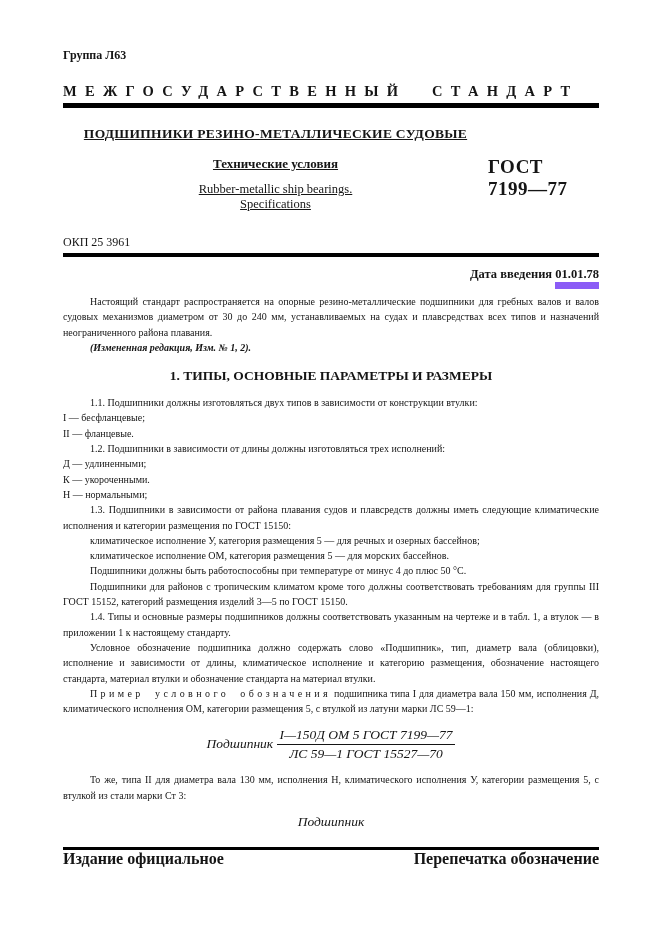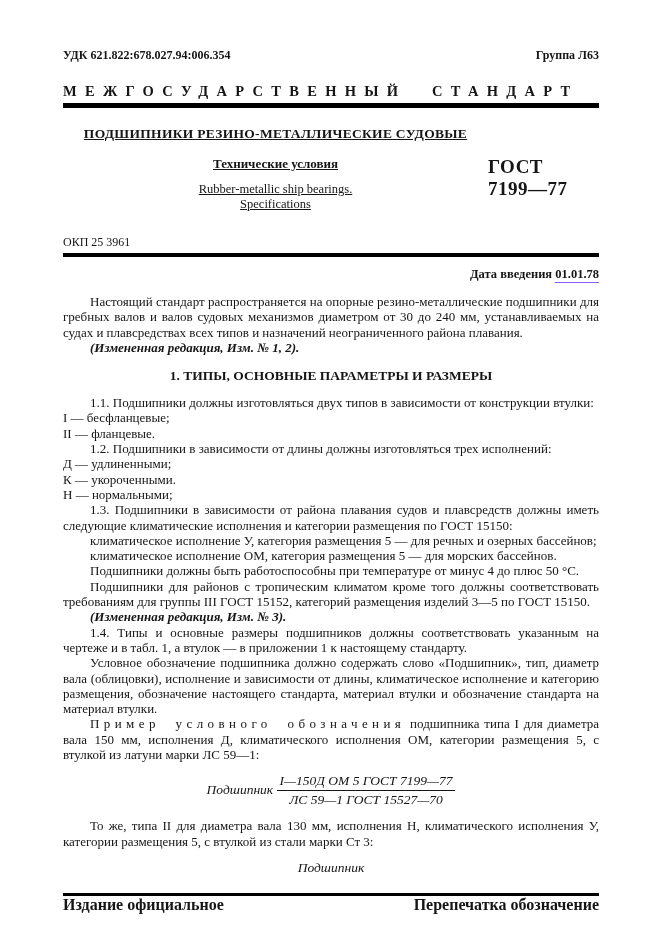--- a/index.html
+++ b/index.html
@@ -31,25 +31,25 @@
   .title-left { width:425px; text-align:center;text-decoration:underline; }
   .doc-title { font-weight:bold; font-size:13.5px; letter-spacing:0.3px; }
   .doc-subtitle { font-weight:bold; font-size:13px; margin-top:14px; }
   .doc-en { font-size:12.5px; line-height:15px; margin-top:10px; }
   .title-right { flex:1; padding-top:30px; }
   .gost-num { font-weight:bold; font-size:19px; line-height:22px; letter-spacing:0.5px; }
 
   .okp { font-size:12px; margin-top:23px; }
 
   .date-line { text-align:right; font-weight:bold; font-size:12.5px; margin-top:10px; }
-  .date-underline { border-bottom:1px solid #8b5cf6; padding-bottom:1px; }
+  .date-underline { border-bottom:7px solid #8b5cf6; padding-bottom:1px; }
 
   
   .body-text { margin-top:12px; }
-  .body-text p { font-size:13px; line-height:15.3px; text-align:justify; }
+  .body-text p { font-size:10px; line-height:15.3px; text-align:justify; }
   .indent { text-indent:27px; }
   .bold { font-weight:bold;font-style:italic; }
   .section-heading { text-align:center; font-weight:bold; font-size:13.5px; margin:13px 0 11px; }
   .sparse { letter-spacing:0.34em; word-spacing:0.5em; }
 
   
   .formula { text-align:center; font-style:italic; font-size:13.5px; margin:11px 0 10px; }
   .frac { display:inline-block; vertical-align:middle; text-align:center; line-height:16px; }
   .frac .num { display:block; border-bottom:1.4px solid #151515; padding:0 3px 1px; }
   .frac .den { display:block; padding:1px 3px 0; }
@@ -57,21 +57,20 @@
   
   .footer-bar { margin-top:17px; }
   .footer-row { display:flex; justify-content:space-between; font-weight:bold; font-size:16px; margin-top:0; }
 </style>
 </head>
 <body>
 
 <div class="page">
 
   <div class="meta-row">
-    <span>УДК 621.822:678.027.94:006.354</span>
     <span>Группа Л63</span>
   </div>
 
   <div class="banner">МЕЖГОСУДАРСТВЕННЫЙ СТАНДАРТ</div>
   <div class="bar-thick"></div>
 
   <div class="title-row">
     <div class="title-left">
       <div class="doc-title">ПОДШИПНИКИ РЕЗИНО-МЕТАЛЛИЧЕСКИЕ СУДОВЫЕ</div>
       <div class="doc-subtitle">Технические условия</div>
@@ -110,21 +109,20 @@
     <p class="indent">1.2. Подшипники в зависимости от длины должны изготовляться трех исполнений:</p>
     <p>Д — удлиненными;</p>
     <p>К — укороченными.</p>
     <p>Н — нормальными;</p>
 
     <p class="indent">1.3. Подшипники в зависимости от района плавания судов и плавсредств должны иметь следующие климатические исполнения и категории размещения по ГОСТ 15150:</p>
     <p class="indent">климатическое исполнение У, категория размещения 5 — для речных и озерных бассейнов;</p>
     <p class="indent">климатическое исполнение ОМ, категория размещения 5 — для морских бассейнов.</p>
     <p class="indent">Подшипники должны быть работоспособны при температуре от минус 4 до плюс 50 °С.</p>
     <p class="indent">Подшипники для районов с тропическим климатом кроме того должны соответствовать требованиям для группы III ГОСТ 15152, категорий размещения изделий 3—5 по ГОСТ 15150.</p>
-    <p class="indent bold">(Измененная редакция, Изм. № 3).</p>
 
     <p class="indent">1.4. Типы и основные размеры подшипников должны соответствовать указанным на чертеже и в табл. 1, а втулок — в приложении 1 к настоящему стандарту.</p>
     <p class="indent">Условное обозначение подшипника должно содержать слово «Подшипник», тип, диаметр вала (облицовки), исполнение и зависимости от длины, климатическое исполнение и категорию размещения, обозначение настоящего стандарта, материал втулки и обозначение стандарта на материал втулки.</p>
 
     <p class="indent"><span class="sparse">Пример условного обозначения</span><span> подшипника типа I для диаметра вала 150 мм, исполнения Д, климатического исполнения ОМ, категории размещения 5, с втулкой из латуни марки ЛС 59—1:</span></p>
 
     <div class="formula">
       <span>Подшипник</span>
       <span class="frac">
         <span class="num">I—150Д ОМ 5 ГОСТ 7199—77</span>

